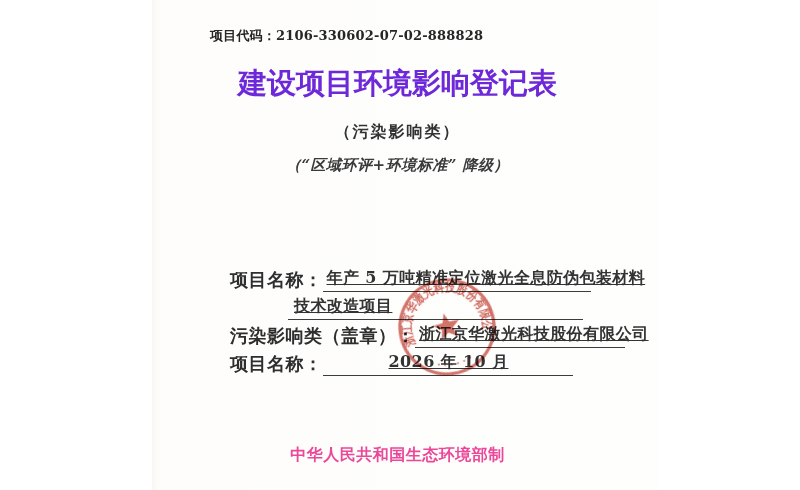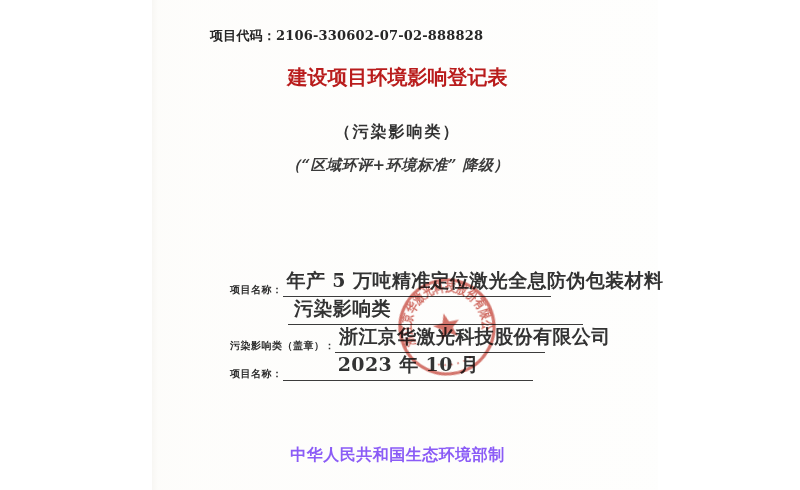--- a/index.html
+++ b/index.html
@@ -18,58 +18,58 @@
   .code-line {
     position: absolute; left: 210px; top: 27px;
     font-size: 13px; font-weight: 700; letter-spacing: 0.2px; color: #262626;
     white-space: nowrap;
   }
 
   .doc-title {
     position: absolute; left: 150px; top: 64px; width: 495px;
     text-align: center;
     font-family: "DejaVu Sans", "Liberation Sans", sans-serif;
-    font-size: 20px; font-weight: 700; color: #b91c1c;
+    font-size: 29px; font-weight: 700; color: #6d28d9;
     letter-spacing: 0px; white-space: nowrap;
   }
 
   .doc-subtitle {
     position: absolute; left: 150px; top: 122px; width: 495px;
     text-align: center; font-size: 16px; font-weight: 600;
     letter-spacing: 2px; color: #333; white-space: nowrap;
   }
 
   .doc-subnote {
     position: absolute; left: 150px; top: 156px; width: 495px;
     text-align: center; font-size: 15px; font-weight: 600;
     letter-spacing: 0.5px; color: #3a3a3a; white-space: nowrap; font-style: italic;
   }
 
   .form-area { position: absolute; left: 0; top: 0; }
   .form-row { position: absolute; white-space: nowrap; }
-  .form-label { font-size: 10px; font-weight: 700; color: #2e2e2e; letter-spacing: 0.5px; }
+  .form-label { font-size: 18px; font-weight: 700; color: #2e2e2e; letter-spacing: 0.5px; }
   .form-value {
-    display: inline-block; font-size: 19px; font-weight: 700; color: #333;
+    display: inline-block; font-size: 16px; font-weight: 700; color: #333;
     letter-spacing: 0.4px; border-bottom: 1.6px solid #3c3c3c;
-    padding: 0 2px 2px 4px; vertical-align: bottom;
+    padding: 0 2px 2px 4px; vertical-align: bottom; text-decoration: underline;
   }
 
   .row-name  { left: 230px; top: 268px; }
   .row-name .form-value { width: 268px; }
   .row-name2 { left: 288px; top: 296px; }
   .row-name2 .form-value { width: 295px; padding-left: 6px; }
   .row-unit  { left: 230px; top: 324px; }
   .row-unit .form-value { width: 210px; }
   .row-date  { left: 230px; top: 352px; }
   .row-date .form-value { width: 250px; text-align: center; }
 
   .footer-line {
     position: absolute; left: 150px; top: 445px; width: 495px;
     text-align: center; font-size: 16px; font-weight: 700;
-    letter-spacing: 0.5px; color: #8b5cf6; white-space: nowrap;
+    letter-spacing: 0.5px; color: #ec4899; white-space: nowrap;
   }
 
   
   .stamp {
     position: absolute; left: 386px; top: 266px; width: 122px; height: 122px;
     transform: rotate(-14deg);
     opacity: 0.82; filter: blur(0.35px);
     mix-blend-mode: multiply;
     pointer-events: none;
   }
@@ -91,29 +91,29 @@
 
   <div class="doc-subnote">（“区域环评+环境标准” 降级）</div>
 
   <div class="form-area">
 
     <div class="form-row row-name">
       <span class="form-label">项目名称：</span><span class="form-value">年产 5 万吨精准定位激光全息防伪包装材料</span>
     </div>
 
     <div class="form-row row-name2">
-      <span class="form-value">污染影响类</span>
+      <span class="form-value">技术改造项目</span>
     </div>
 
     <div class="form-row row-unit">
       <span class="form-label">污染影响类（盖章）：</span><span class="form-value">浙江京华激光科技股份有限公司</span>
     </div>
 
     <div class="form-row row-date">
-      <span class="form-label">项目名称：</span><span class="form-value">2023 年 10 月</span>
+      <span class="form-label">项目名称：</span><span class="form-value">2026 年 10 月</span>
     </div>
 
   </div>
 
   <div class="stamp">
     <svg width="122" height="122" viewBox="0 0 122 122">
       <circle cx="61" cy="61" r="47" fill="none" stroke="#c5453a" stroke-width="3.2" opacity="0.9"></circle>
       <path id="sealArc" d="M 26.2 70.3 A 36 36 0 1 1 95.8 70.3" fill="none"></path>
       <text font-size="13" fill="#c5453a" font-weight="700" font-family="DejaVu Sans, Liberation Sans, sans-serif">
         <textPath href="#sealArc" startOffset="0" textLength="145" lengthAdjust="spacingAndGlyphs">浙江京华激光科技股份有限公司</textPath>

